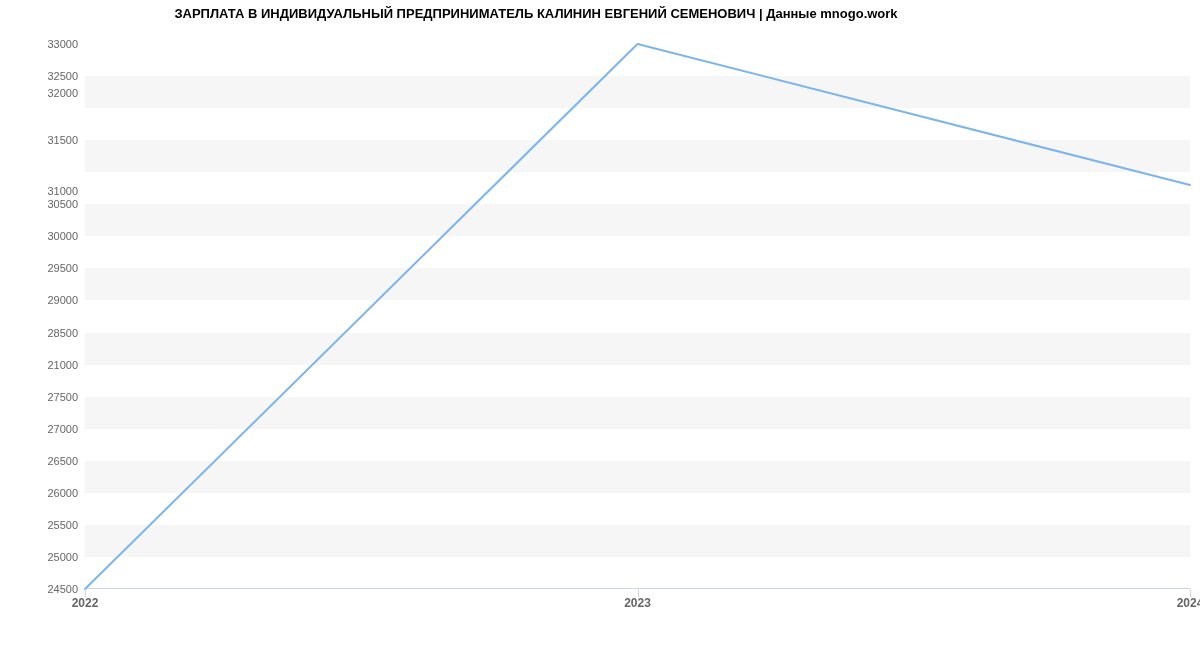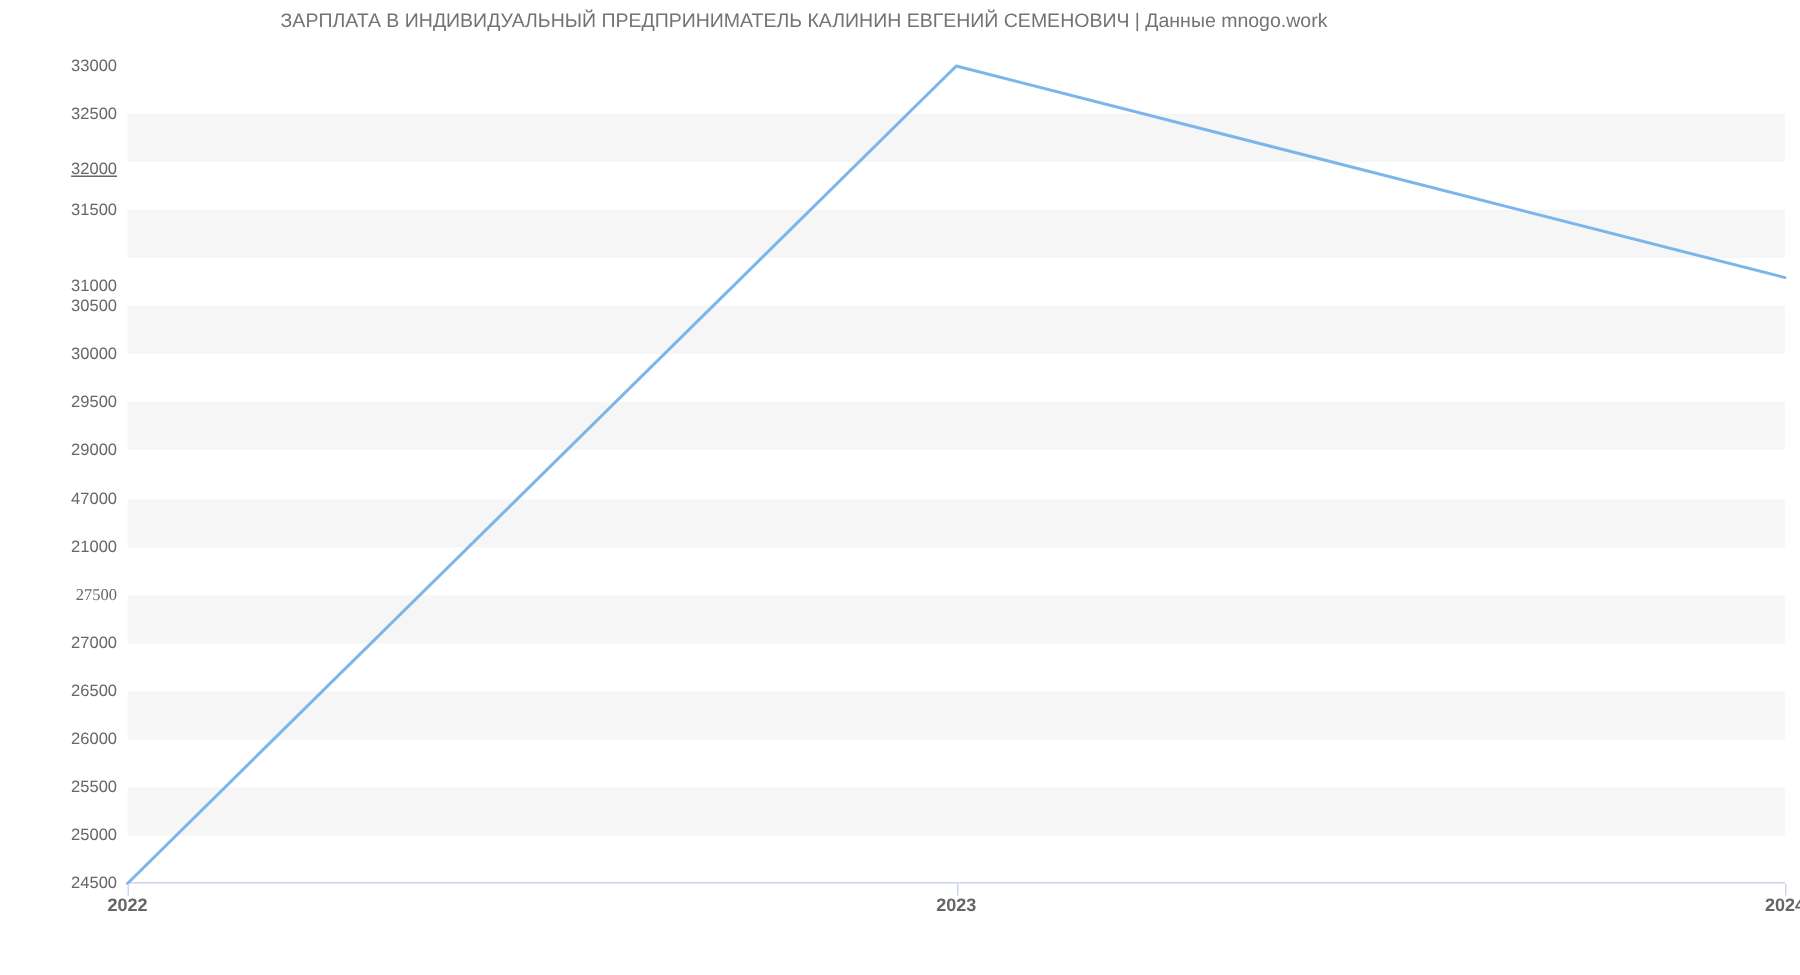--- a/index.html
+++ b/index.html
@@ -16,22 +16,22 @@
     width: 1200px;
     height: 650px;
   }
   .chart-title {
     position: absolute;
     top: 6px;
     left: 0;
     width: 1072px;
     text-align: center;
     font-size: 13px;
-    color: #737373;
-    font-weight: 400;
+    color: #000000;
+    font-weight: 700;
   }
   .plot-area {
     position: absolute;
     left: 85px;
     top: 44px;
     width: 1105px;
     height: 545px;
   }
   .grid-band {
     position: absolute;
@@ -108,30 +108,30 @@
       <path id="series-path" class="series-path" d="M0 545 L552.5 0 L1105 141.05882352941177" stroke="#7cb5ec"></path>
     </svg>
   </div>
 
 <div class="y-tick-label" style="top: 589px;">24500</div>
     <div class="y-tick-label" style="top: 556.941px;">25000</div>
     <div class="y-tick-label" style="top: 524.882px;">25500</div>
     <div class="y-tick-label" style="top: 492.824px;">26000</div>
     <div class="y-tick-label" style="top: 460.765px;">26500</div>
     <div class="y-tick-label" style="top: 428.706px;">27000</div>
-    <div class="y-tick-label" style="top: 396.647px; font-family: Liberation Serif, serif;">27500</div>
+    <div class="y-tick-label" style="top: 396.647px;">27500</div>
     <div class="y-tick-label" style="top: 364.588px;">21000</div>
-    <div class="y-tick-label" style="top: 332.529px;">47000</div>
+    <div class="y-tick-label" style="top: 332.529px;">28500</div>
     <div class="y-tick-label" style="top: 300.471px;">29000</div>
     <div class="y-tick-label" style="top: 268.412px;">29500</div>
     <div class="y-tick-label" style="top: 236.353px;">30000</div>
     <div class="y-tick-label" style="top: 204.294px;">30500</div>
     <div class="y-tick-label" style="top: 172.235px; margin-top: 19px;">31000</div>
     <div class="y-tick-label" style="top: 140.176px;">31500</div>
-    <div class="y-tick-label" style="top: 113px; text-decoration: underline;">32000</div>
+    <div class="y-tick-label" style="top: 93px;">32000</div>
     <div class="y-tick-label" style="top: 76.0588px; text-align: right;">32500</div>
     <div class="y-tick-label" style="top: 44px;">33000</div>
     <div class="x-tick-label" style="left: 85px;">2022</div>
     <div class="x-tick-mark" style="left: 85px;"></div>
     <div class="x-tick-label" style="left: 637.5px;">2023</div>
     <div class="x-tick-mark" style="left: 637.5px;"></div>
     <div class="x-tick-label" style="left: 1190px;">2024</div>
     <div class="x-tick-mark" style="left: 1190px;"></div>
   </div>
 

